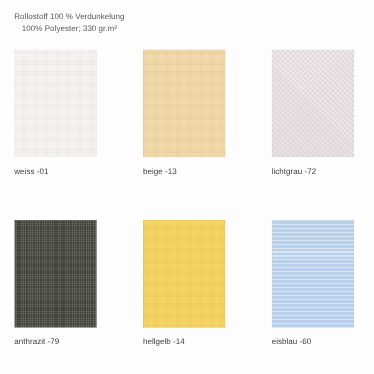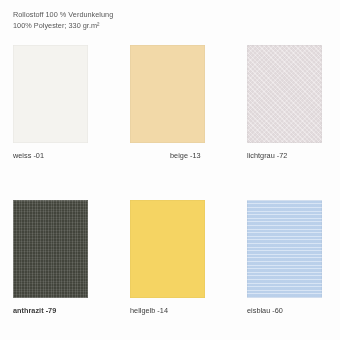--- a/index.html
+++ b/index.html
@@ -115,59 +115,59 @@
     white-space: nowrap;
   }
 </style>
 </head>
 <body style="background: rgb(253, 253, 253);">
 
 <div class="sheet">
 
   <div class="header">
     <div class="header-line" style="color: rgb(88, 88, 88);">Rollostoff 100 % Verdunkelung</div>
-    <div class="header-line" style="color: rgb(88, 88, 88);">100% Polyester; 330 gr.m²</div>
+    <div class="header-line" style="color: rgb(88, 88, 88); text-align: center;">100% Polyester; 330 gr.m²</div>
   </div>
 
   <div class="grid">
 
     <div class="cell">
       <div class="swatch">
         <div class="swatch-base" style="background: rgb(244, 243, 239);"></div>
         <div class="tex-weave"></div>
         <div class="edge"></div>
       </div>
       <div class="label" style="color: rgb(60, 60, 60);">weiss -01</div>
     </div>
 
     <div class="cell">
       <div class="swatch">
         <div class="swatch-base" style="background: rgb(242, 217, 168);"></div>
         <div class="tex-weave"></div>
         <div class="edge"></div>
       </div>
-      <div class="label" style="color: rgb(60, 60, 60); margin-left: 40px;">beige -13</div>
+      <div class="label" style="color: rgb(60, 60, 60);">beige -13</div>
     </div>
 
     <div class="cell">
       <div class="swatch">
         <div class="swatch-base" style="background: rgb(230, 222, 224);"></div>
         <div class="tex-diamond"></div>
         <div class="edge"></div>
       </div>
       <div class="label" style="color: rgb(60, 60, 60);">lichtgrau -72</div>
     </div>
 
     <div class="cell">
       <div class="swatch">
         <div class="swatch-base" style="background: rgb(70, 72, 63);"></div>
         <div class="tex-fine"></div>
         <div class="edge-dark"></div>
       </div>
-      <div class="label" style="color: rgb(60, 60, 60); font-weight: bold;">anthrazit -79</div>
+      <div class="label" style="color: rgb(60, 60, 60);">anthrazit -79</div>
     </div>
 
     <div class="cell">
       <div class="swatch">
         <div class="swatch-base" style="background: rgb(245, 212, 99);"></div>
         <div class="tex-weave"></div>
         <div class="edge"></div>
       </div>
       <div class="label" style="color: rgb(60, 60, 60);">hellgelb -14</div>
     </div>

